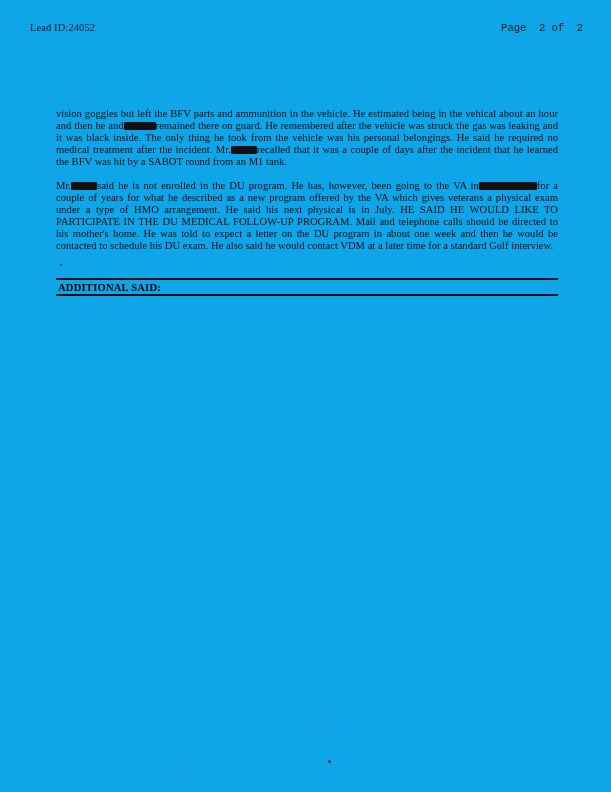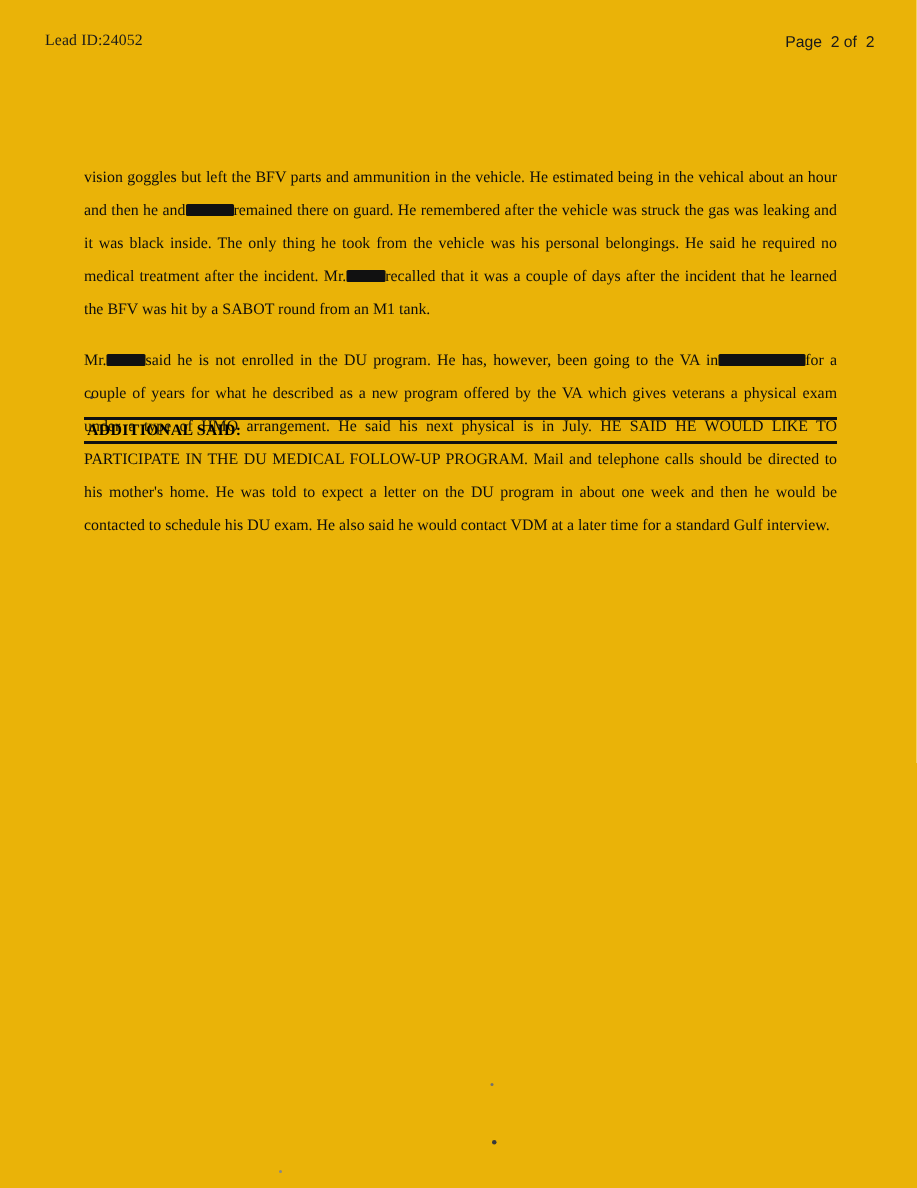--- a/index.html
+++ b/index.html
@@ -13,21 +13,21 @@
     position: relative;
     font-family: "Liberation Serif", serif;
     color: #000000;
     overflow: hidden;
   }
   .page {
     position: absolute;
     left: 0; top: 0;
     width: 611px;
     height: 792px;
-    background: #eab308;
+    background: #0ea5e9;
   }
   .header {
     position: absolute;
     top: 22px;
     left: 0;
     width: 611px;
     height: 16px;
   }
   .lead-id {
     position: absolute;
@@ -36,31 +36,31 @@
     font-size: 10.5px;
     font-family: "Liberation Serif", serif;
     letter-spacing: 0.1px;
     color: #1a1a1a;
   }
   .page-num {
     position: absolute;
     right: 28px;
     top: 0;
     font-size: 10.5px;
-    font-family: Liberation Sans, sans-serif;
+    font-family: Liberation Mono, monospace;
     color: #1a1a1a;
     white-space: pre;
   }
   .body-text {
     position: absolute;
     left: 56px;
     top: 108px;
     width: 502px;
     font-size: 10.6px;
-    line-height: 22px;
+    line-height: 12px;
     text-align: justify;
     color: #0d0d0d;
   }
   .para {
     margin: 0 0 12px 0;
   }
   .redact {
     display: inline-block;
     background: #111111;
     vertical-align: -1px;

